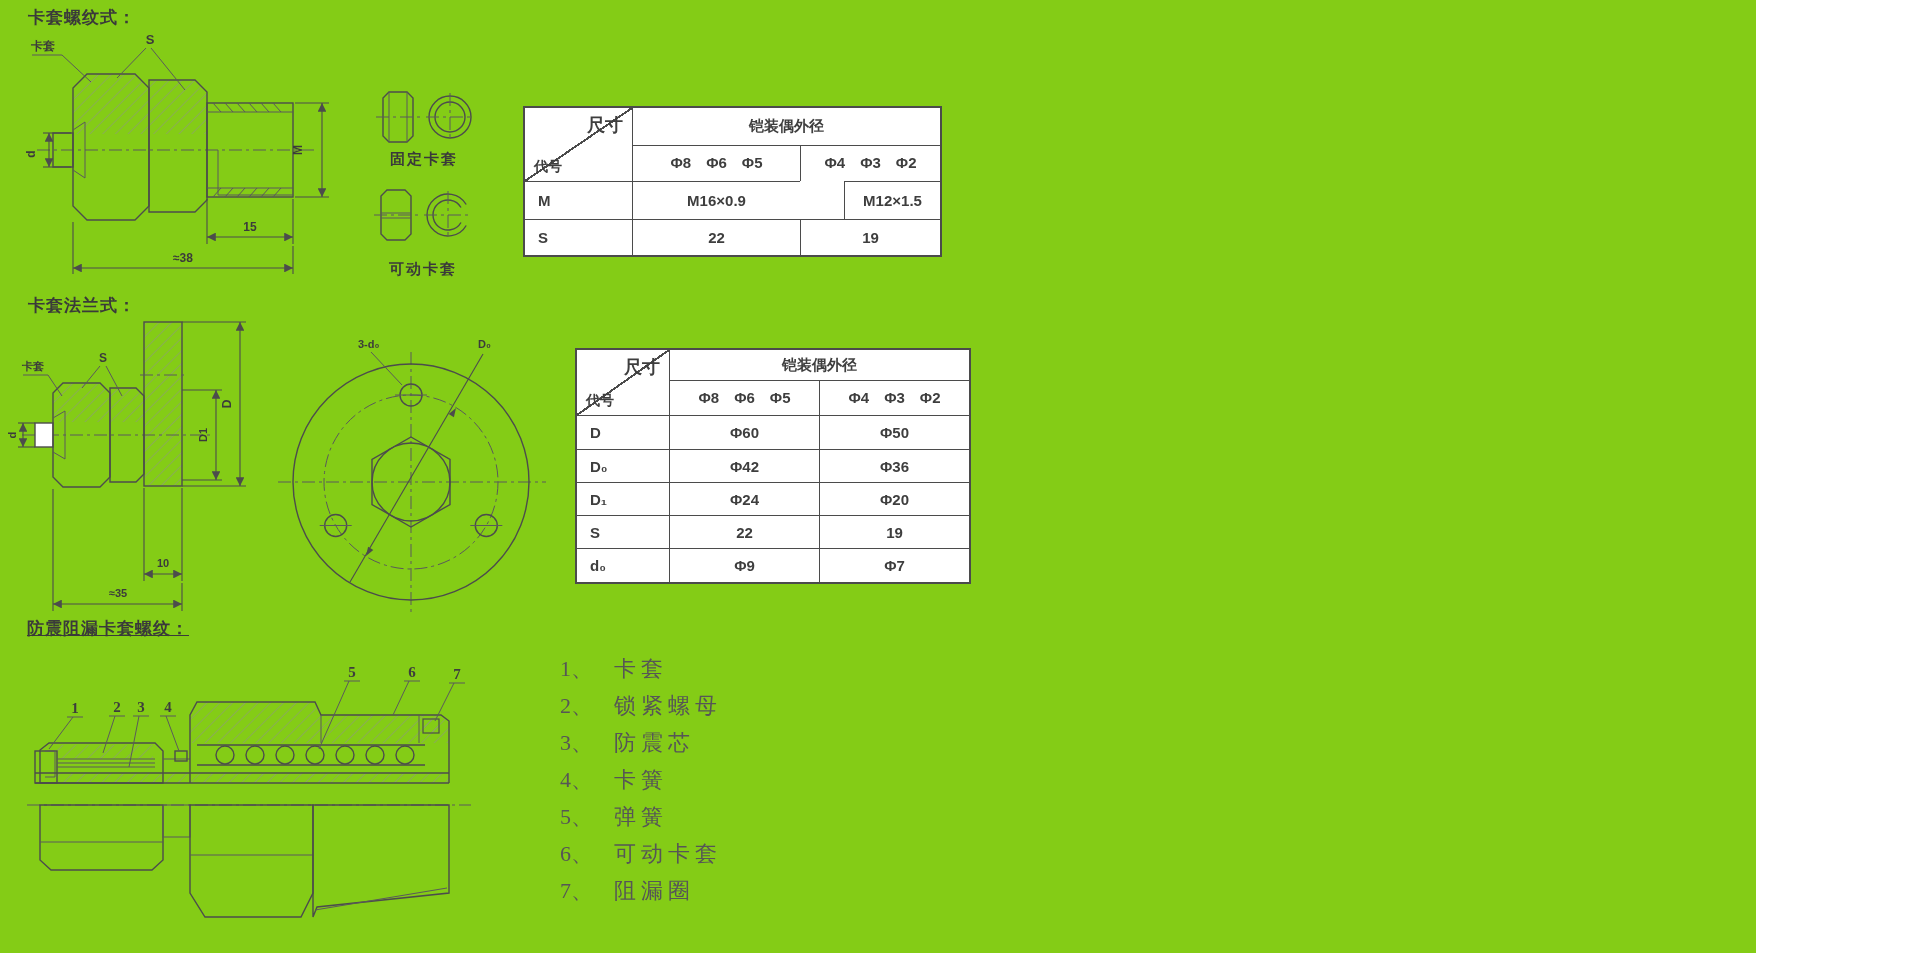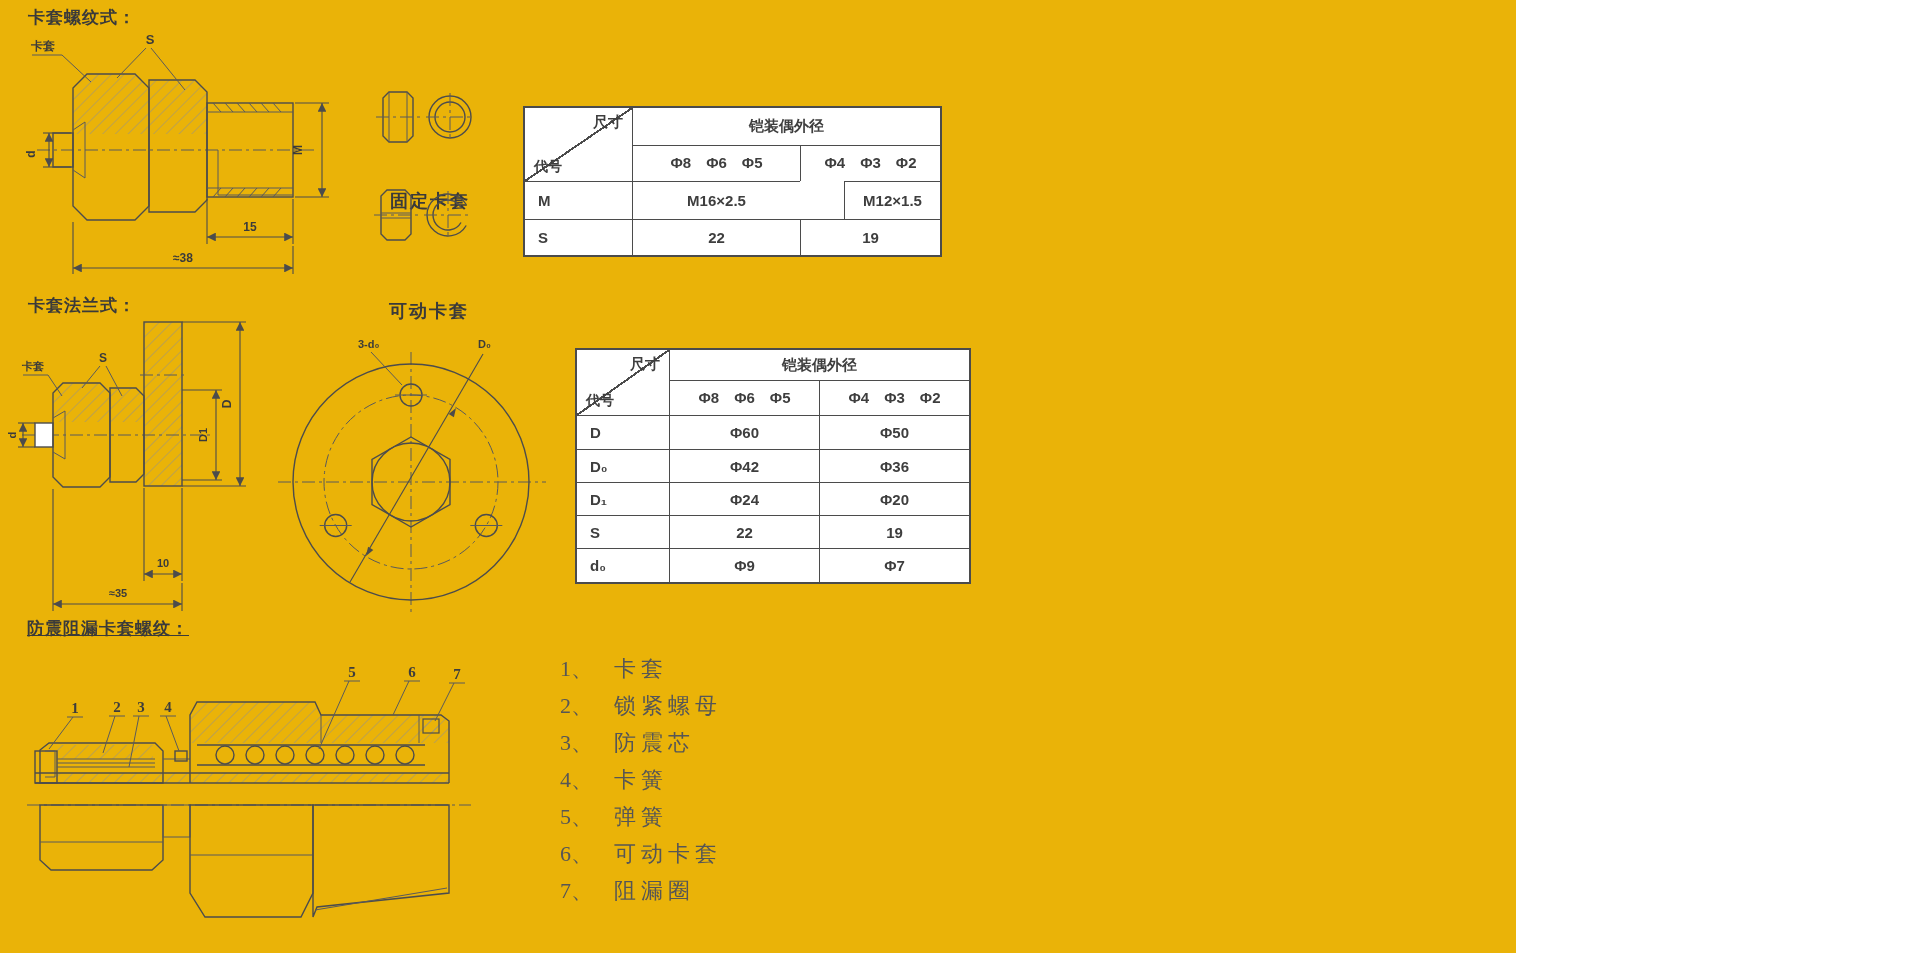--- a/index.html
+++ b/index.html
@@ -1,31 +1,31 @@
 <!DOCTYPE html>
 <html><head>
 <meta charset="utf-8">
 <style>
   html,body{margin:0;padding:0;background:#ffffff;}
-  .page{position:relative;width:1516px;height:953px;background:#eab308;overflow:hidden;
+  .page{position:relative;width:1756px;height:953px;background:#84cc16;overflow:hidden;
         font-family:"Liberation Sans","DejaVu Sans",sans-serif;color:#3b3b3b;}
   .abs{position:absolute;}
   .sec-title{position:absolute;font-size:17px;font-weight:bold;color:#3a3a3a;letter-spacing:1px;}
   
   .st{position:absolute;display:grid;background:#fff;border:2px solid #4b4b4b;color:#3e3e3e;font-weight:bold;}
   .cell{display:flex;align-items:center;justify-content:center;font-size:15px;
         border-left:1.6px solid #4b4b4b;border-top:1.6px solid #4b4b4b;white-space:pre;}
   .nl{border-left:none!important;} .nt{border-top:none!important;}
   .code{justify-content:flex-start;padding-left:13px;}
   .corner{position:relative;border-left:none;border-top:none;
     background-image:linear-gradient(to bottom right,transparent calc(50% - 1px),#4b4b4b calc(50% - 1px),#4b4b4b calc(50% + 1px),transparent calc(50% + 1px));}
-  .corner .tr{position:absolute;top:5px;right:9px;font-size:15px;}
+  .corner .tr{position:absolute;top:5px;right:9px;font-size:18px;}
   .corner .bl{position:absolute;bottom:5px;left:9px;font-size:14px;}
   
-  .icon-cap{position:absolute;font-size:18px;font-weight:bold;color:#3a3a3a;letter-spacing:2px;margin-top:39px;}
+  .icon-cap{position:absolute;font-size:15px;font-weight:bold;color:#3a3a3a;letter-spacing:2px;}
   
   .legend{position:absolute;left:560px;top:650px;}
   .litem{display:flex;align-items:center;height:37px;
          font-family:"Liberation Serif","DejaVu Serif",serif;font-size:22px;color:#565656;}
   .lnum{width:54px;}
   .ltext{letter-spacing:5px;}
   
   svg{overflow:visible;}
   .ln{stroke:#4c4c4c;stroke-width:1.4;fill:none;}
   .lnw{stroke:#4c4c4c;stroke-width:1.4;fill:#fff;}
@@ -142,21 +142,21 @@
 
   <div class="st" style="left:523px;top:106px;grid-template-columns:107px 168px 140px;grid-template-rows:37px 36px 38px 36px;">
     <div class="cell corner" style="grid-column:1;grid-row:1/3;">
       <span class="tr">尺寸</span>
       <span class="bl">代号</span>
     </div>
     <div class="cell nt" style="grid-column:2/4;grid-row:1;">铠装偶外径</div>
     <div class="cell" style="grid-column:2;grid-row:2;">Φ8　Φ6　Φ5</div>
     <div class="cell" style="grid-column:3;grid-row:2;">Φ4　Φ3　Φ2</div>
     <div class="cell nl code" style="grid-column:1;grid-row:3;">M</div>
-    <div class="cell" style="grid-column:2;grid-row:3;">M16×2.5</div>
+    <div class="cell" style="grid-column:2;grid-row:3;">M16×0.9</div>
     <div class="cell" style="grid-column:3;grid-row:3;margin-left:44px;">M12×1.5</div>
     <div class="cell nl code" style="grid-column:1;grid-row:4;">S</div>
     <div class="cell" style="grid-column:2;grid-row:4;">22</div>
     <div class="cell" style="grid-column:3;grid-row:4;">19</div>
   </div>
 
   <div class="sec-title" style="left:28px;top:294px;">卡套法兰式：</div>
 
   <svg class="abs" style="left:10px;top:318px;" width="250" height="300" viewBox="0 0 250 300">
     <defs>

